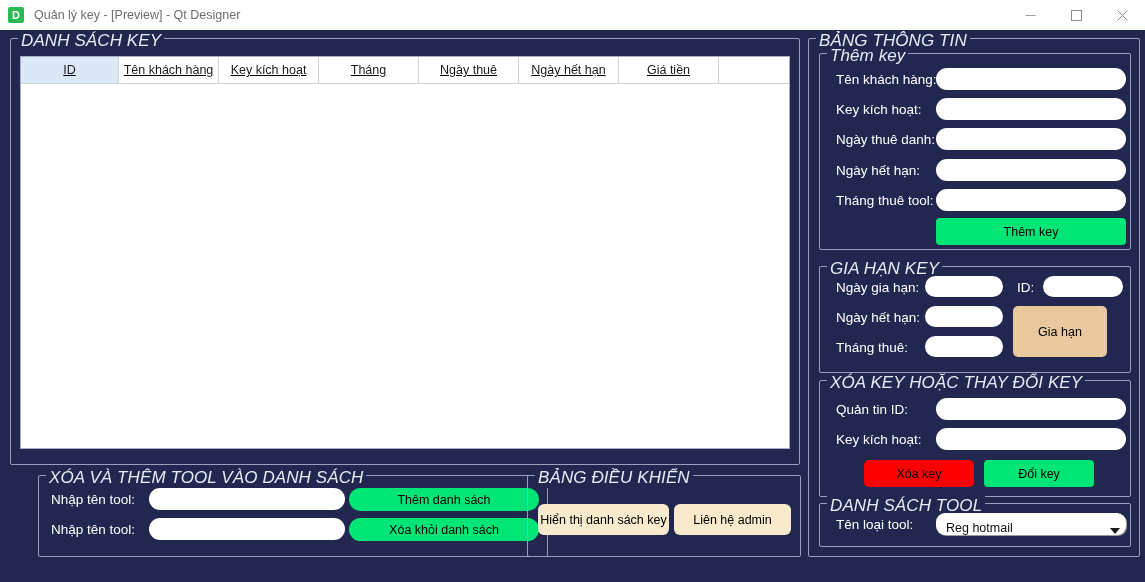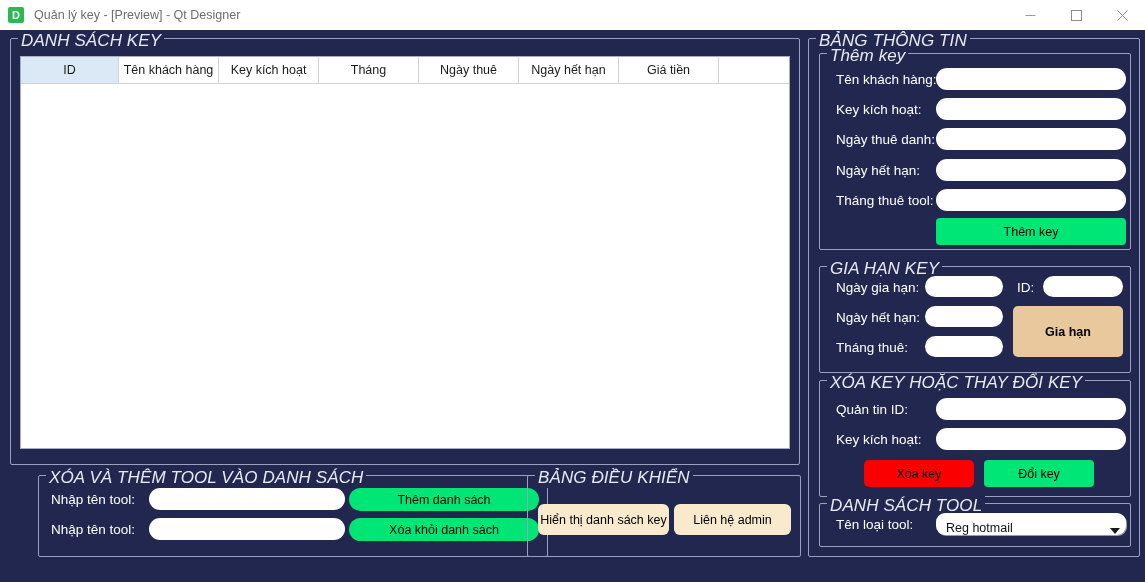--- a/index.html
+++ b/index.html
@@ -124,20 +124,21 @@
   .btn-cream { background: #faeacd; border-radius: 6px; }
   .btn-red { background: #fb0000; border-radius: 5px; }
 
   
   #table {
     position: absolute;
     background: #22c55e;
     border: 1px solid #a8aec6;
     box-sizing: border-box;
     overflow: hidden;
+    text-decoration: underline;
   }
   #thead {
     display: flex;
     height: 26px;
     background: #ffffff;
     border-bottom: 1px solid #d2d2d2;
   }
   #thead .th {
     display: flex;
     align-items: center;
@@ -274,21 +275,21 @@
       <input class="input" style="left: 105px; top: 9px; width: 78px; height: 21px;" value="">
       <div class="lbl" style="left:197px; top:13px;">ID:</div>
       <input class="input" style="left: 223px; top: 9px; width: 80px; height: 21px;" value="">
 
       <div class="lbl" style="left:16px; top:43px;">Ngày hết hạn:</div>
       <input class="input" style="left: 105px; top: 39px; width: 78px; height: 21px;" value="">
 
       <div class="lbl" style="left:16px; top:73px;">Tháng thuê:</div>
       <input class="input" style="left: 105px; top: 69px; width: 78px; height: 21px;" value="">
 
-      <div class="btn btn-tan" style="left:193px; top:39px; width:110px; height:51px;font-weight:bold;">Gia hạn</div>
+      <div class="btn btn-tan" style="left:193px; top:39px; width:94px; height:51px;">Gia hạn</div>
     </div>
 
     <div class="group" style="left:10px; top:341px; width:310px; height:115px;">
       <div class="legend">XÓA KEY HOẶC THAY ĐỔI KEY</div>
 
       <div class="lbl" style="left:16px; top:21px;">Quản tin ID:</div>
       <input class="input" style="left: 116px; top: 17px; width: 190px; height: 22px;" value="">
 
       <div class="lbl" style="left:16px; top:51px;">Key kích hoạt:</div>
       <input class="input" style="left: 116px; top: 47px; width: 190px; height: 22px;" value="">

